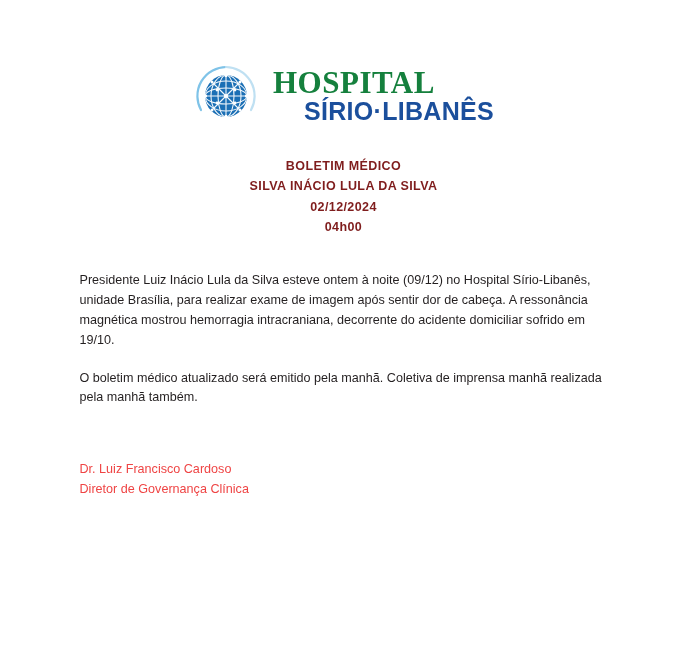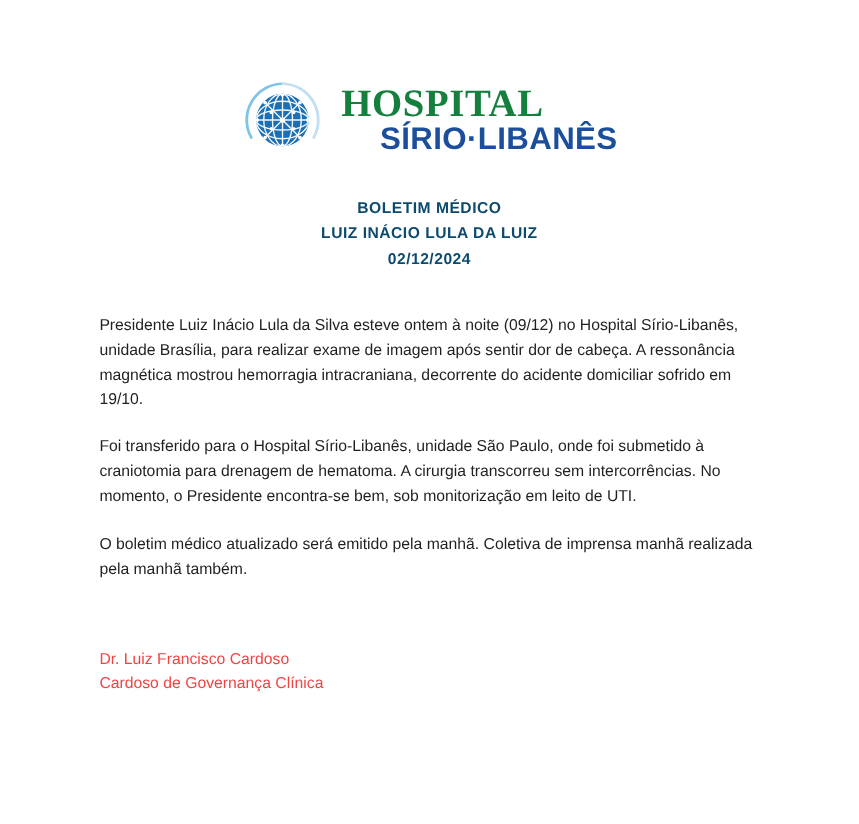--- a/index.html
+++ b/index.html
@@ -59,21 +59,21 @@
   }
 
   
   .title-block {
     text-align: center;
     margin-top: 28px;
     font-weight: bold;
     font-size: 12.5px;
     letter-spacing: 0.4px;
     line-height: 1.62;
-    color: #0c4a6e;
+    color: #7f1d1d;
   }
   .title-block div { white-space: nowrap; }
 
   
   .body-copy {
     margin: 34px auto 0 auto;
     width: 528px;
     font-size: 12.6px;
     line-height: 1.58;
     color: #231f20;
@@ -144,30 +144,30 @@
       </svg>
     </div>
     <div class="logo-text">
       <span class="l1">HOSPITAL</span>
       <span class="l2">SÍRIO·LIBANÊS</span>
     </div>
   </div>
 
   <div class="title-block">
     <div>BOLETIM MÉDICO</div>
-    <div>LUIZ INÁCIO LULA DA LUIZ</div>
+    <div>SILVA INÁCIO LULA DA SILVA</div>
     <div>02/12/2024</div>
+    <div>04h00</div>
   </div>
 
   <div class="body-copy">
     <p>Presidente Luiz Inácio Lula da Silva esteve ontem à noite (09/12) no Hospital Sírio-Libanês, unidade Brasília, para realizar exame de imagem após sentir dor de cabeça. A ressonância magnética mostrou hemorragia intracraniana, decorrente do acidente domiciliar sofrido em 19/10.</p>
-    <p>Foi transferido para o Hospital Sírio-Libanês, unidade São Paulo, onde foi submetido à craniotomia para drenagem de hematoma. A cirurgia transcorreu sem intercorrências. No momento, o Presidente encontra-se bem, sob monitorização em leito de UTI.</p>
     <p>O boletim médico atualizado será emitido pela manhã. Coletiva de imprensa manhã realizada pela manhã também.</p>
   </div>
 
   <div class="signatures">
     <div class="sig-col left">
       <span class="sig-name">Dr. Luiz Francisco Cardoso</span>
-      <span class="sig-role">Cardoso de Governança Clínica</span>
+      <span class="sig-role">Diretor de Governança Clínica</span>
     </div>
   </div>
 
 </div>
 
 </body></html>

